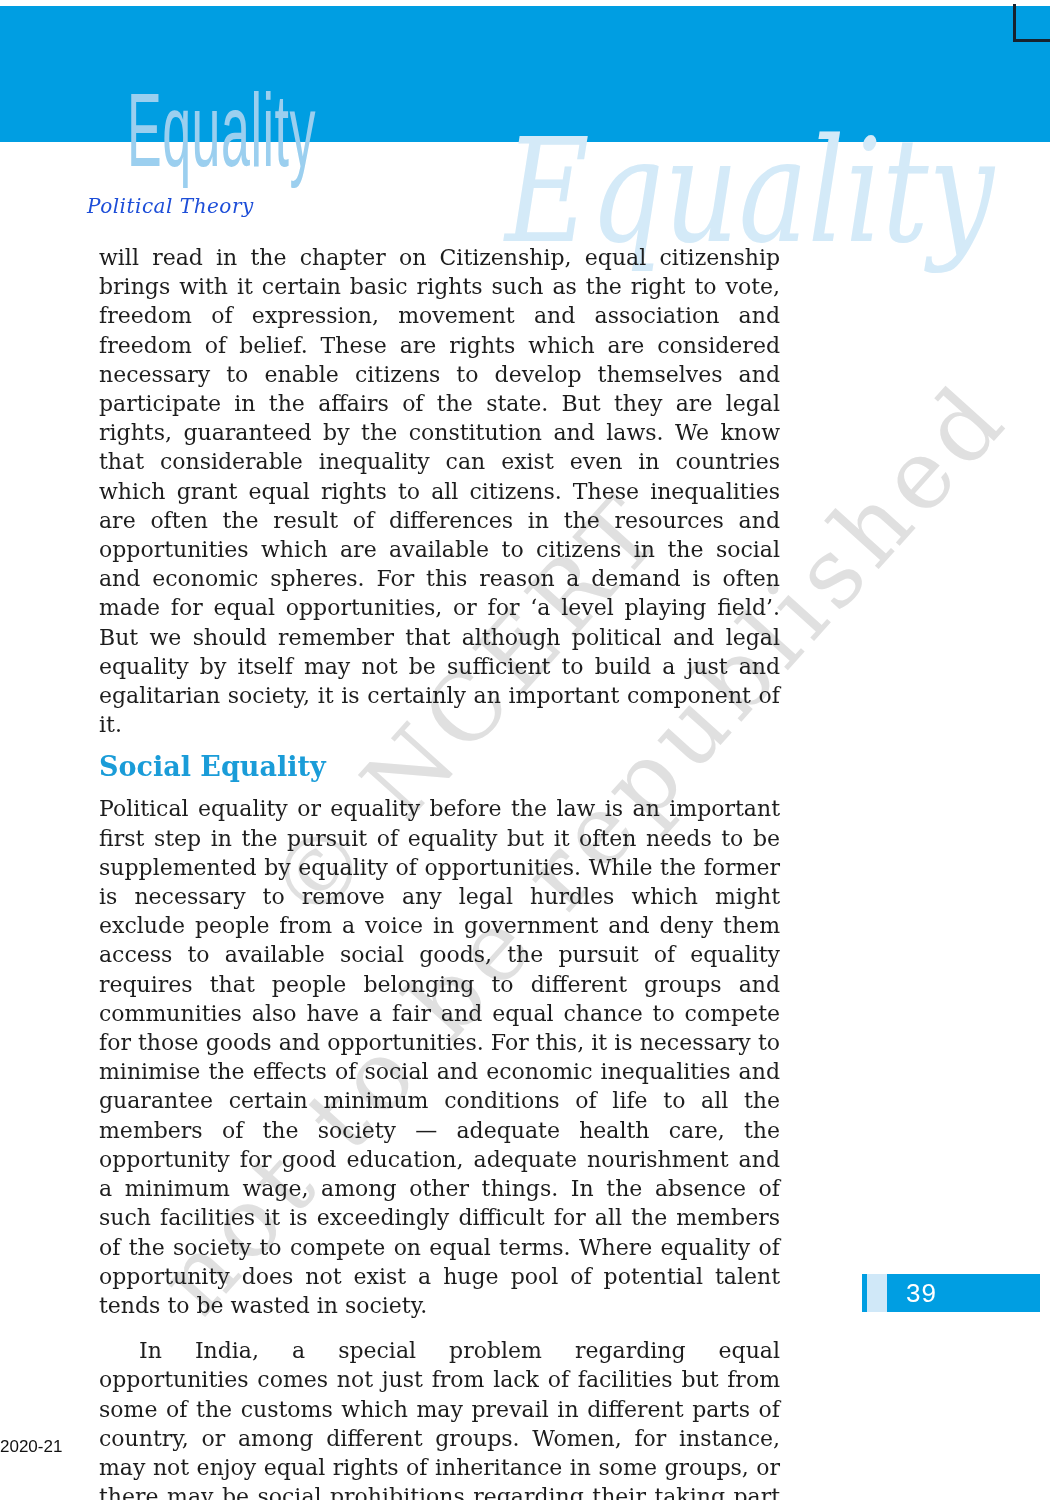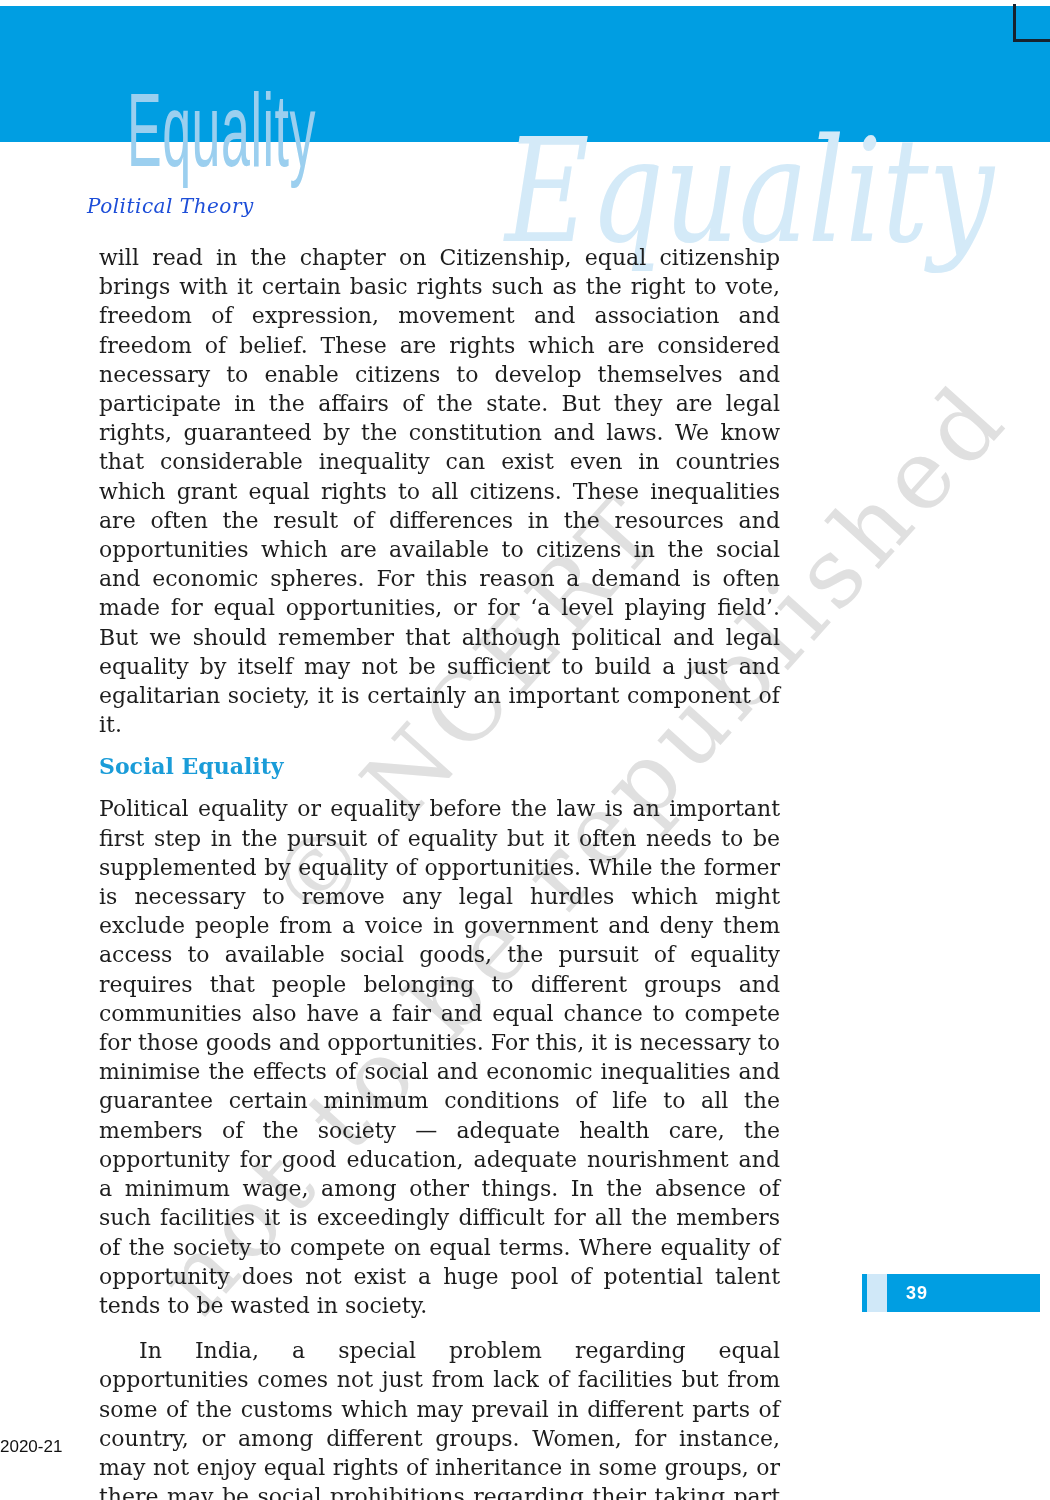--- a/index.html
+++ b/index.html
@@ -49,37 +49,37 @@
     transform:rotate(-48deg);
   }
   .content{
     position:absolute;left:87px;top:231px;width:705px;z-index:2;
     font-size:22px;line-height:29.2px;color:#1d1d1d;
     text-align:justify;
   }
   .content p{margin:12px;}
   .section-heading{
     margin:14px 0 11px 0;
-    font-size:22px;line-height:31px;font-weight:bold;color:#1a9cd8;
+    font-size:27px;line-height:31px;font-weight:bold;color:#1a9cd8;
     text-align:left;
   }
   .para-indent{text-indent:40px;margin-top:16px !important;}
   .badge-bar{
     position:absolute;left:862px;top:1274px;width:5px;height:38px;
     background:#009ee2;z-index:3;
   }
   .badge-pale{
     position:absolute;left:867px;top:1274px;width:20px;height:38px;
     background:#d0e8f8;z-index:3;
   }
   .badge-main{
     position:absolute;left:887px;top:1274px;width:153px;height:38px;
     background:#009ee2;z-index:3;
-    font-family:"Liberation Sans",sans-serif;font-weight:bold;
-    font-size:18px;line-height:38px;color:#ffffff;
+    font-family:"Liberation Sans",sans-serif;font-weight:normal;
+    font-size:26px;line-height:38px;color:#ffffff;
     padding-left:19px;box-sizing:border-box;letter-spacing:1px;
   }
   .footer{
     position:absolute;left:0;top:1437px;width:1050px;
     text-align:left;font-family:"Liberation Sans",sans-serif;
     font-size:17px;color:#111111;z-index:2;
   }
 </style>
 </head>
 <body>

